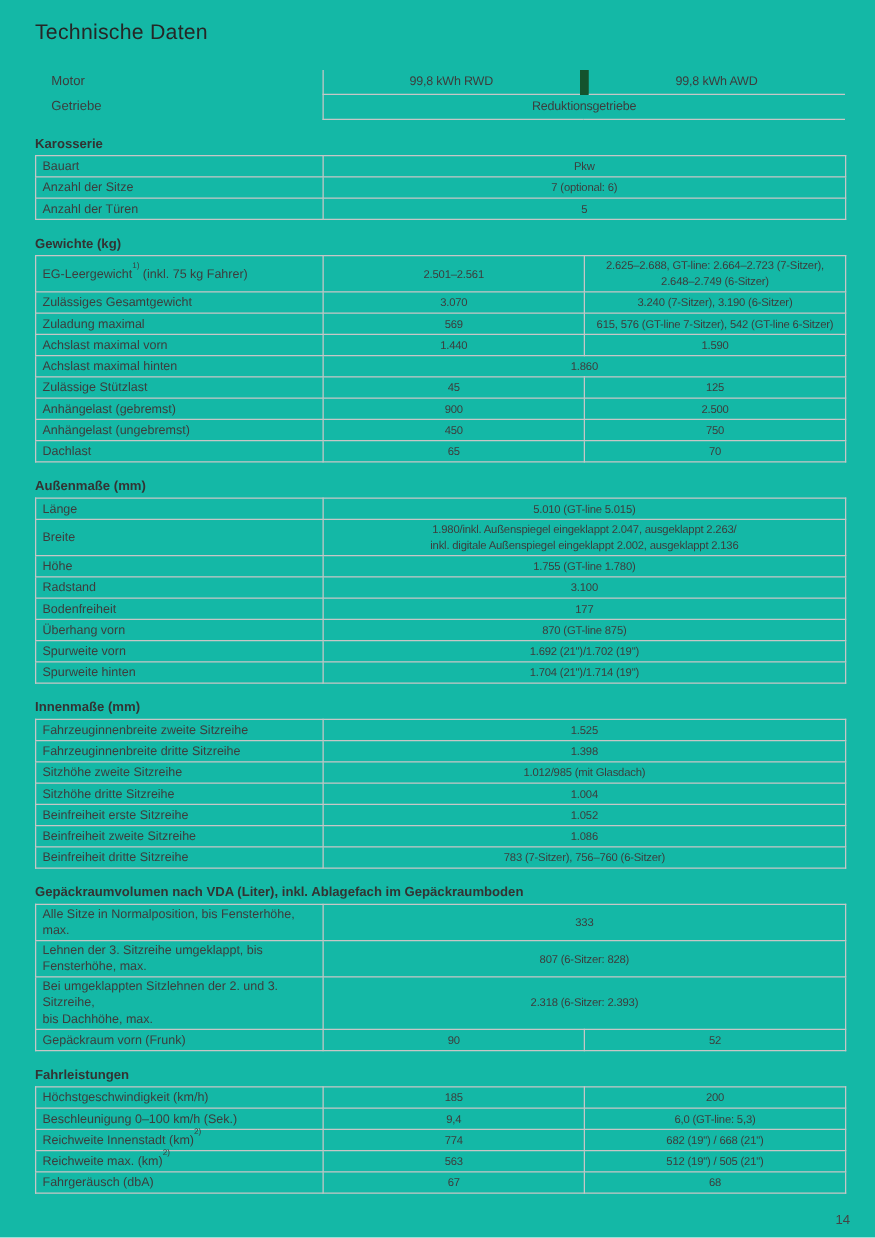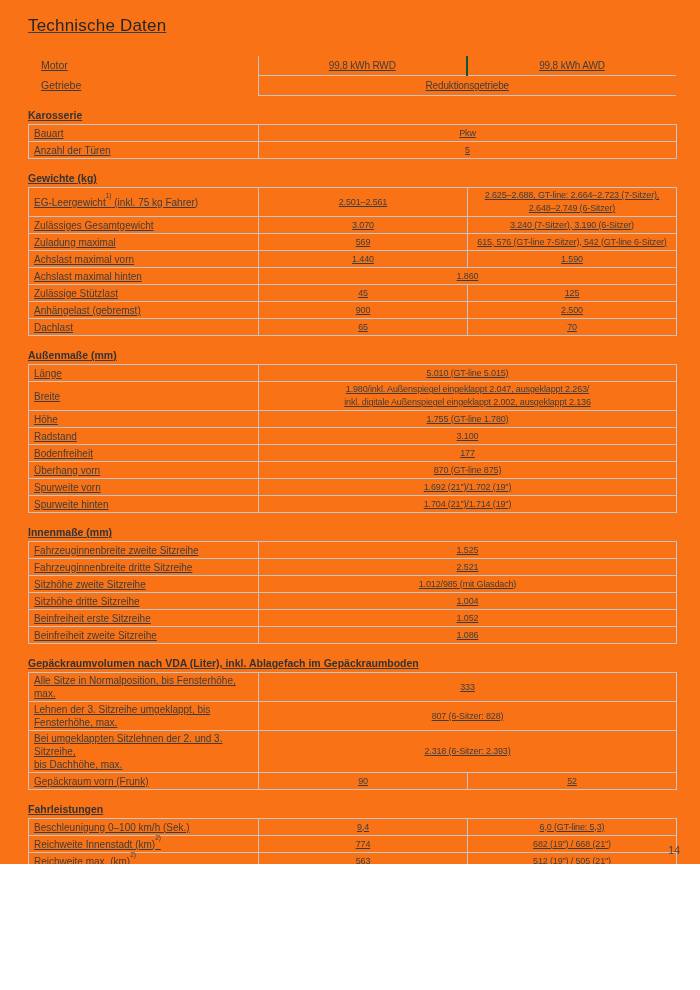--- a/index.html
+++ b/index.html
@@ -1,25 +1,24 @@
 <!DOCTYPE html>
 <html lang="de"><head>
 <meta charset="utf-8">
 <style>
   html,body{margin:0;padding:0;background:#fff;}
   .page{
     position:relative;
-    width:700px;height:864px;
+    width:700px;height:990px;
     box-sizing:border-box;
     padding:16px 24px 0 28px;
     font-family:"Liberation Sans","DejaVu Sans",sans-serif;
     color:#3d3d3d;
-    background:#f97316;
+    background:#14b8a6;
     overflow:hidden;
-    text-decoration:underline;
   }
   h1{
     font-size:17px;font-weight:500;color:#262626;
     margin:0 0 20px 0;letter-spacing:.2px;
   }
   h2{
     font-size:10.5px;font-weight:bold;color:#333;
     margin:13px 0 3px 0;
   }
   table.spec-table{
@@ -40,21 +39,21 @@
   .spec-table td.val{
     font-size:9px;text-align:center;color:#3d3d3d;
     letter-spacing:-.15px;white-space:pre-line;
   }
   
   .head-table td{border:none;}
   .head-table td.lbl{padding-left:13px;font-size:10.5px;}
   .head-table td{height:17px;}
   .head-table td.val{border-bottom:1px solid #c6c6c6;font-size:10px;}
   .head-table td.lbl + td.val{border-left:1px solid #c6c6c6;}
-  .head-table td.val + td.val{border-left:2px solid #14532d;text-align:center;}
+  .head-table td.val + td.val{border-left:7px solid #14532d;text-align:center;}
   sup{
     font-size:6.5px;line-height:0;position:relative;top:-3px;
   }
   .page-number{
     position:absolute;right:20px;bottom:8px;
     font-size:10.5px;color:#444;
   }
 </style>
 </head>
 <body>
@@ -89,20 +88,24 @@
           <col style="width:230px">
           <col style="width:209px">
           <col style="width:209px">
         </colgroup>
       <tbody>
           <tr>
             <td class="lbl">Bauart</td>
             <td class="val" colspan="2">Pkw</td>
           </tr>
           <tr>
+            <td class="lbl">Anzahl der Sitze</td>
+            <td class="val" colspan="2">7 (optional: 6)</td>
+          </tr>
+          <tr>
             <td class="lbl">Anzahl der Türen</td>
             <td class="val" colspan="2">5</td>
           </tr>
         </tbody>
     </table>
   </section>
 
   <section>
     <h2>Gewichte (kg)</h2>
     <table class="spec-table">
@@ -141,20 +144,25 @@
             <td class="lbl">Zulässige Stützlast</td>
             <td class="val">45</td>
             <td class="val">125</td>
           </tr>
           <tr>
             <td class="lbl">Anhängelast (gebremst)</td>
             <td class="val">900</td>
             <td class="val">2.500</td>
           </tr>
           <tr>
+            <td class="lbl">Anhängelast (ungebremst)</td>
+            <td class="val">450</td>
+            <td class="val">750</td>
+          </tr>
+          <tr>
             <td class="lbl">Dachlast</td>
             <td class="val">65</td>
             <td class="val">70</td>
           </tr>
         </tbody>
     </table>
   </section>
 
   <section>
     <h2>Außenmaße (mm)</h2>
@@ -210,37 +218,41 @@
           <col style="width:209px">
           <col style="width:209px">
         </colgroup>
       <tbody>
           <tr>
             <td class="lbl">Fahrzeuginnenbreite zweite Sitzreihe</td>
             <td class="val" colspan="2">1.525</td>
           </tr>
           <tr>
             <td class="lbl">Fahrzeuginnenbreite dritte Sitzreihe</td>
-            <td class="val" colspan="2">2.521</td>
+            <td class="val" colspan="2">1.398</td>
           </tr>
           <tr>
             <td class="lbl">Sitzhöhe zweite Sitzreihe</td>
             <td class="val" colspan="2">1.012/985 (mit Glasdach)</td>
           </tr>
           <tr>
             <td class="lbl">Sitzhöhe dritte Sitzreihe</td>
             <td class="val" colspan="2">1.004</td>
           </tr>
           <tr>
             <td class="lbl">Beinfreiheit erste Sitzreihe</td>
             <td class="val" colspan="2">1.052</td>
           </tr>
           <tr>
             <td class="lbl">Beinfreiheit zweite Sitzreihe</td>
             <td class="val" colspan="2">1.086</td>
+          </tr>
+          <tr>
+            <td class="lbl">Beinfreiheit dritte Sitzreihe</td>
+            <td class="val" colspan="2">783 (7-Sitzer), 756–760 (6-Sitzer)</td>
           </tr>
         </tbody>
     </table>
   </section>
 
   <section>
     <h2>Gepäckraumvolumen nach VDA (Liter), inkl. Ablagefach im Gepäckraumboden</h2>
     <table class="spec-table">
       <colgroup>
           <col style="width:230px">
@@ -273,20 +285,25 @@
   <section>
     <h2>Fahrleistungen</h2>
     <table class="spec-table">
       <colgroup>
           <col style="width:230px">
           <col style="width:209px">
           <col style="width:209px">
         </colgroup>
       <tbody>
           <tr>
+            <td class="lbl">Höchstgeschwindigkeit (km/h)</td>
+            <td class="val">185</td>
+            <td class="val">200</td>
+          </tr>
+          <tr>
             <td class="lbl">Beschleunigung 0–100 km/h (Sek.)</td>
             <td class="val">9,4</td>
             <td class="val">6,0 (GT-line: 5,3)</td>
           </tr>
           <tr>
             <td class="lbl">Reichweite Innenstadt (km)<sup>2)</sup></td>
             <td class="val">774</td>
             <td class="val">682 (19") / 668 (21")</td>
           </tr>
           <tr>

